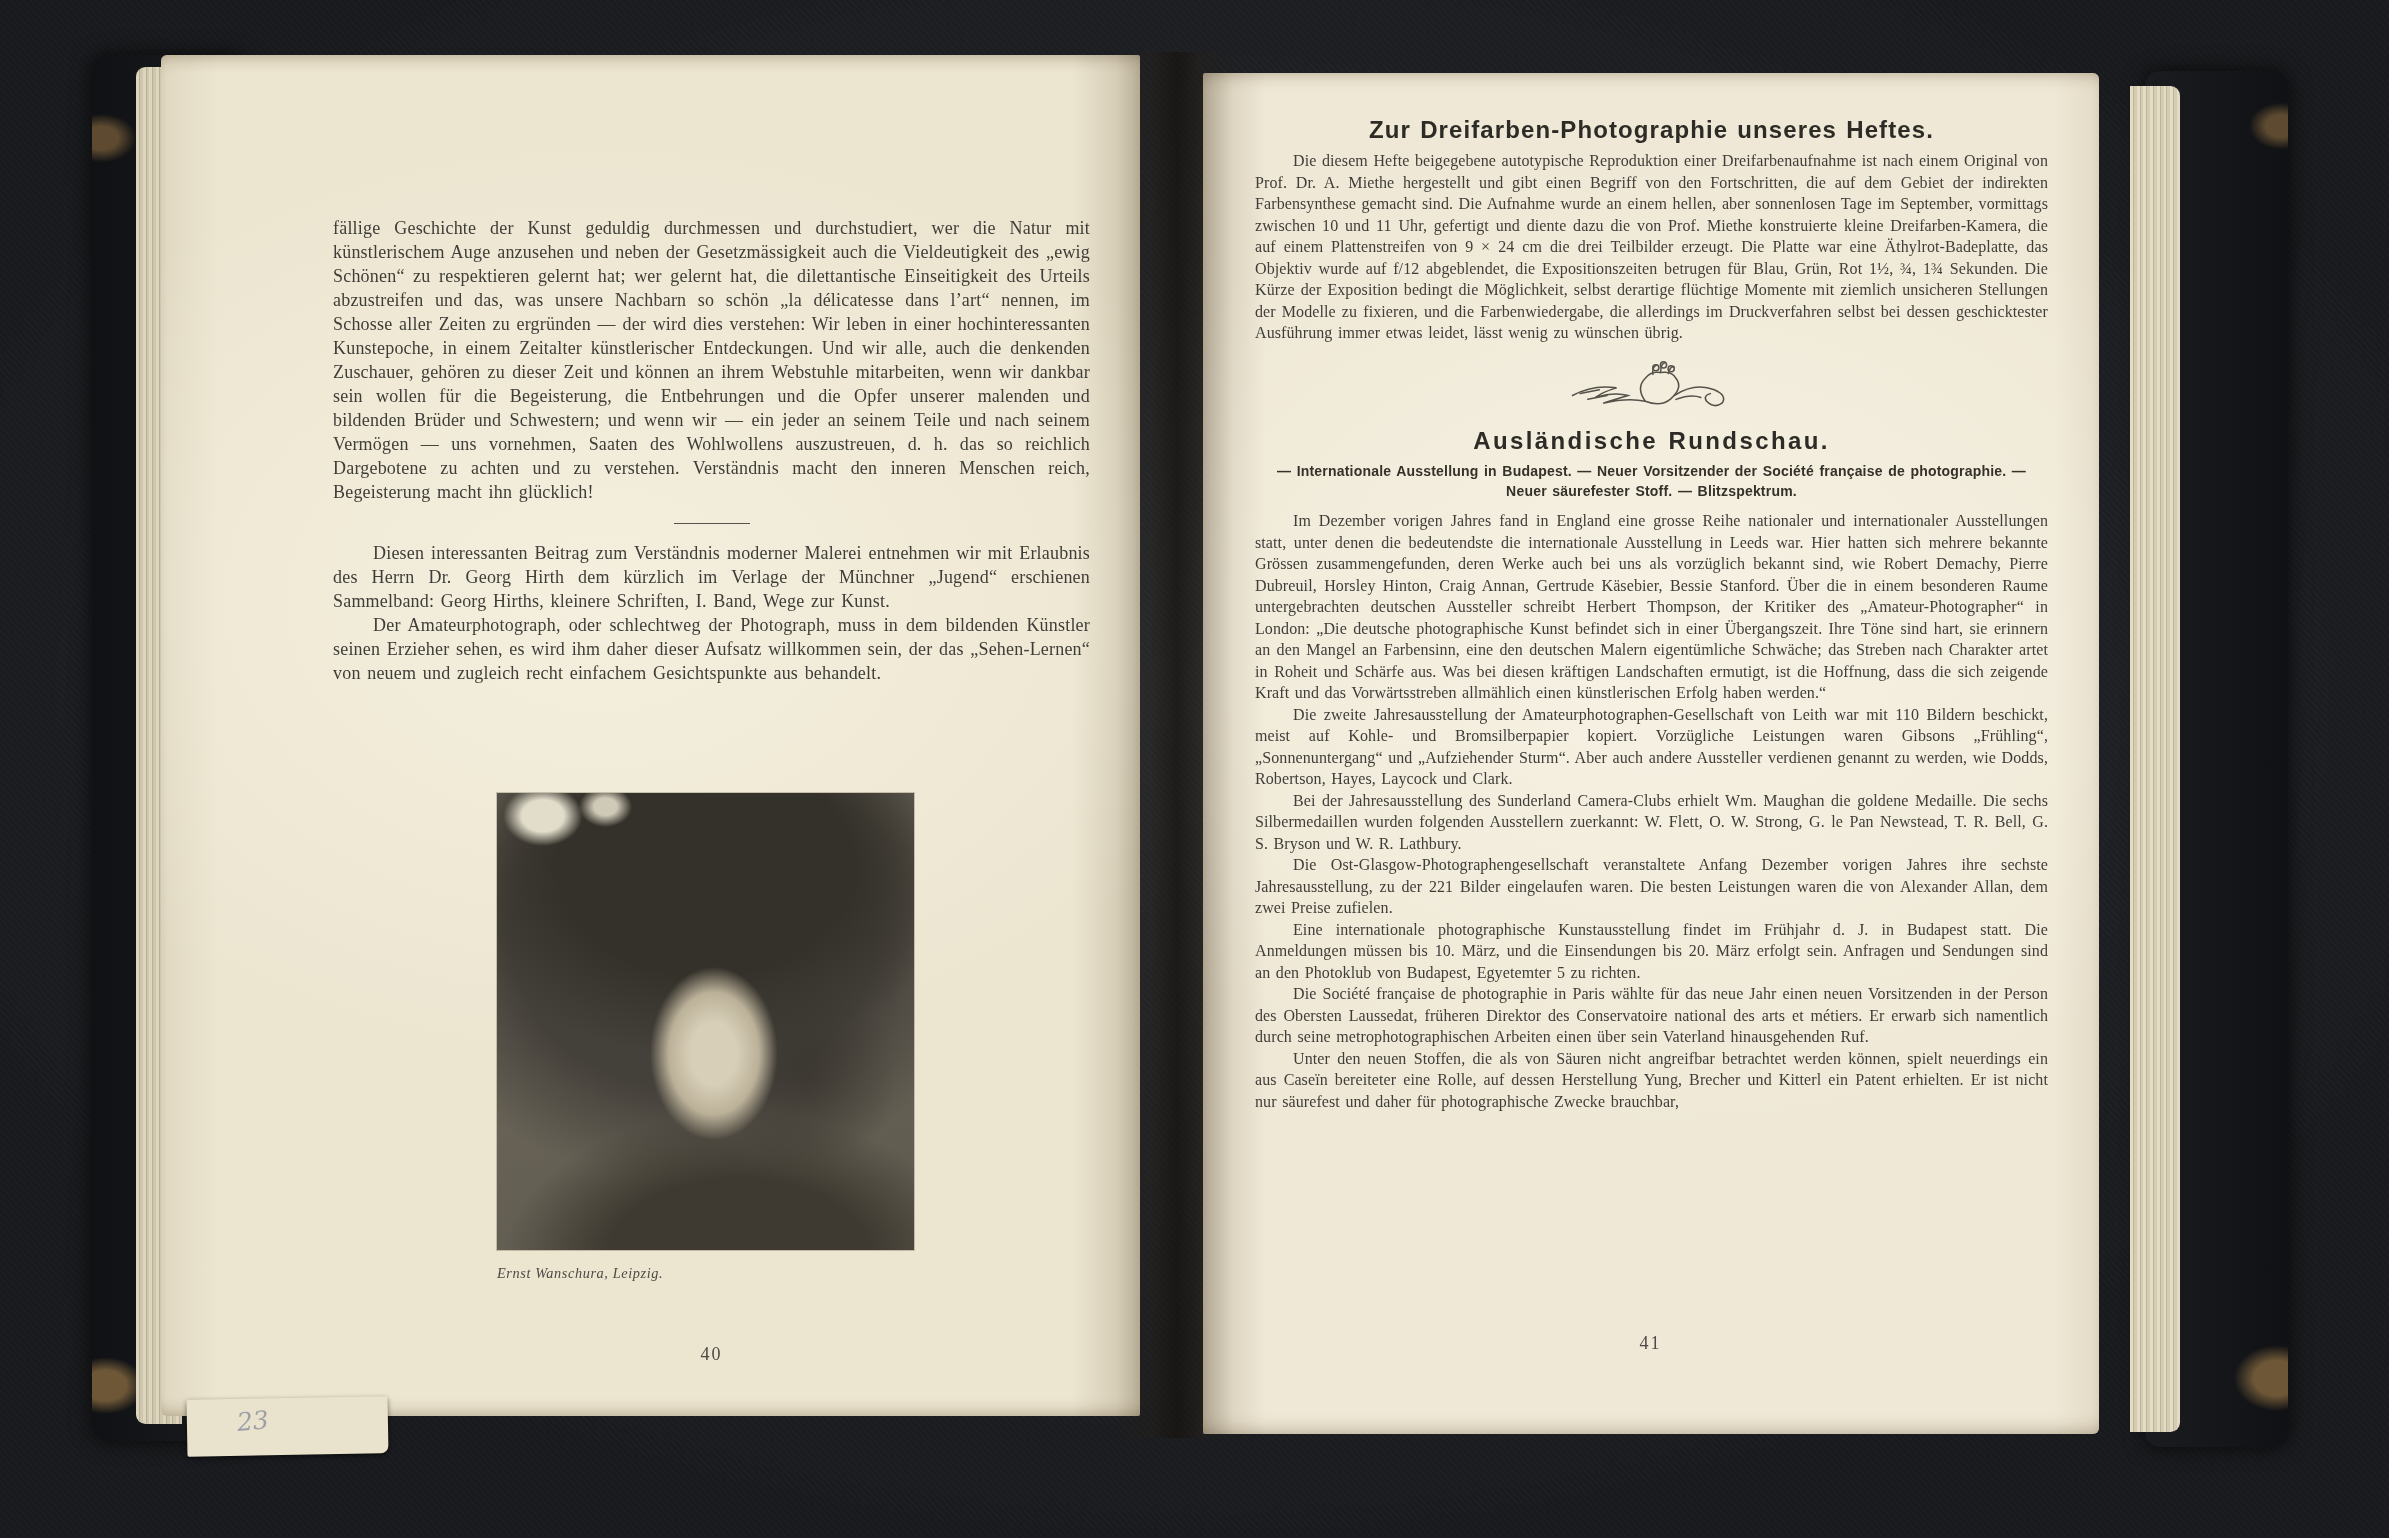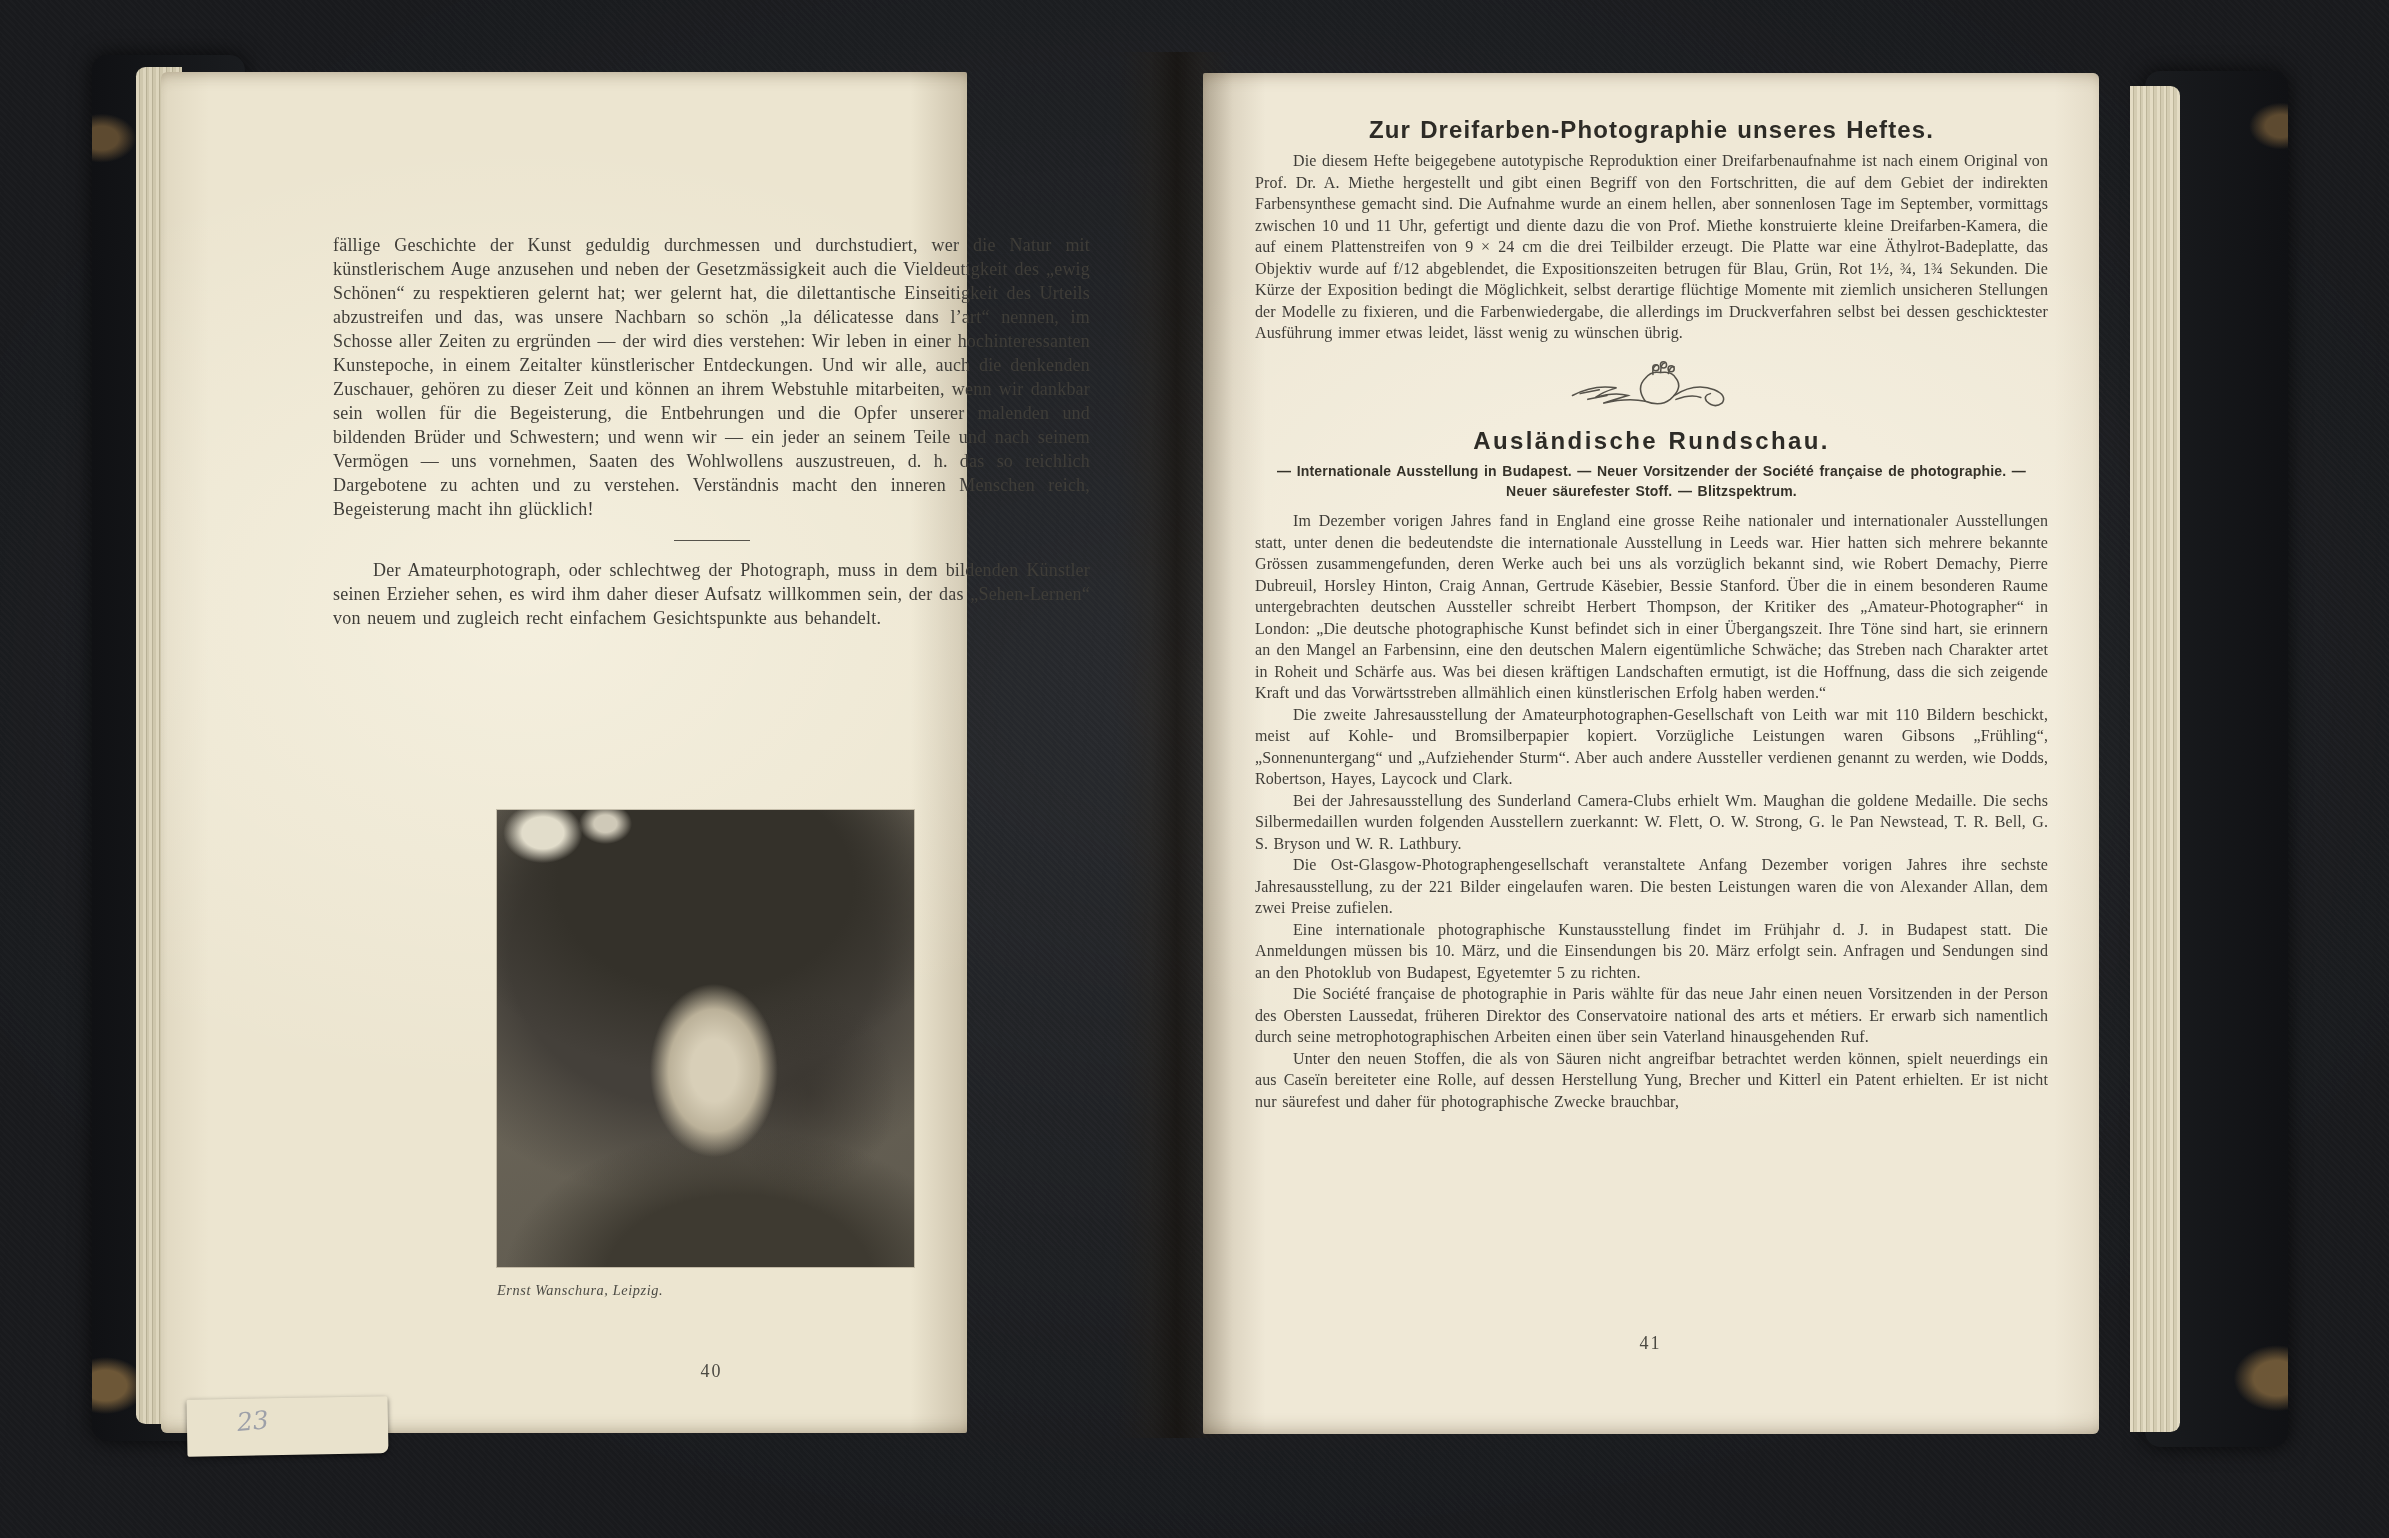--- a/index.html
+++ b/index.html
@@ -27,21 +27,21 @@
       linear-gradient(90deg, #1a1c1f, #101114);}
 
   .edge-stack{position:absolute;background:repeating-linear-gradient(90deg,
       #ddd5bd 0 2.9px, #b8b096 2.9px 3.8px, #cfc7ad 3.8px 6.7px);}
   .edge-stack.left{left:136px;top:67px;width:46px;height:1357px;border-radius:9.6px 0 0 9.6px;}
   .edge-stack.right{left:2130px;top:86px;width:50px;height:1346px;border-radius:0 9.6px 9.6px 0;
     background:repeating-linear-gradient(90deg,#e4dcc4 0 2.9px,#bdb59a 2.9px 3.8px,#d4ccb2 3.8px 6.7px);}
 
   
   .page{position:absolute;color:#3f3d38;}
-  .page.leftpage{left:161px;top:72px;width:806px;height:1361px;
+  .page.leftpage{left:161px;top:55px;width:979px;height:1361px;
     background-color:#ece5d0;
     background-image:
       radial-gradient(ellipse 669px 478px at 45% 40%, rgba(255,252,240,0.45), rgba(0,0,0,0)),
       linear-gradient(90deg, rgba(120,100,60,0.10) 0, rgba(120,100,60,0) 6%),
       linear-gradient(270deg, rgba(90,70,40,0.22) 0, rgba(90,70,40,0) 7%);
     border-radius:5.7px 1.9px 1.9px 5.7px;
     box-shadow:inset 0 13.4px 17px -13.4px rgba(80,60,30,0.45), inset 0 -13.4px 17px -13.4px rgba(80,60,30,0.45);}
   .page.rightpage{left:1203px;top:73px;width:896px;height:1361px;
     background-color:#efe8d6;
     background-image:
@@ -106,20 +106,21 @@
 
   <div class="cover left"></div>
   <div class="cover right"></div>
   <div class="edge-stack left"></div>
   <div class="edge-stack right"></div>
 
   <div class="page leftpage">
     <div class="ltext">
       <p>fällige Geschichte der Kunst geduldig durchmessen und durchstudiert, wer die Natur mit künstlerischem Auge anzusehen und neben der Gesetzmässigkeit auch die Vieldeutigkeit des „ewig Schönen“ zu respektieren gelernt hat; wer gelernt hat, die dilettantische Einseitigkeit des Urteils abzustreifen und das, was unsere Nachbarn so schön „la délicatesse dans l’art“ nennen, im Schosse aller Zeiten zu ergründen — der wird dies verstehen: Wir leben in einer hochinteressanten Kunstepoche, in einem Zeitalter künstlerischer Entdeckungen. Und wir alle, auch die denkenden Zuschauer, gehören zu dieser Zeit und können an ihrem Webstuhle mitarbeiten, wenn wir dankbar sein wollen für die Begeisterung, die Entbehrungen und die Opfer unserer malenden und bildenden Brüder und Schwestern; und wenn wir — ein jeder an seinem Teile und nach seinem Vermögen — uns vornehmen, Saaten des Wohlwollens auszustreuen, d. h. das so reichlich Dargebotene zu achten und zu verstehen.  Verständnis macht den inneren Menschen reich, Begeisterung macht ihn glücklich!</p>
       <div class="sep"></div>
+      <p class="ind">Diesen interessanten Beitrag zum Verständnis moderner Malerei entnehmen wir mit Erlaubnis des Herrn Dr. Georg Hirth dem kürzlich im Verlage der Münchner „Jugend“ erschienen Sammelband: Georg Hirths, kleinere Schriften, I. Band, Wege zur Kunst.</p>
       <p class="ind">Der Amateurphotograph, oder schlechtweg der Photograph, muss in dem bildenden Künstler seinen Erzieher sehen, es wird ihm daher dieser Aufsatz willkommen sein, der das „Sehen-Lernen“ von neuem und zugleich recht einfachem Gesichtspunkte aus behandelt.</p>
     </div>
 
     <div class="photo"></div>
     <div class="caption">Ernst Wanschura, Leipzig.</div>
     <div class="pagenum p40">40</div>
   </div>
 
   <div class="page rightpage">
     <div class="rtext">

